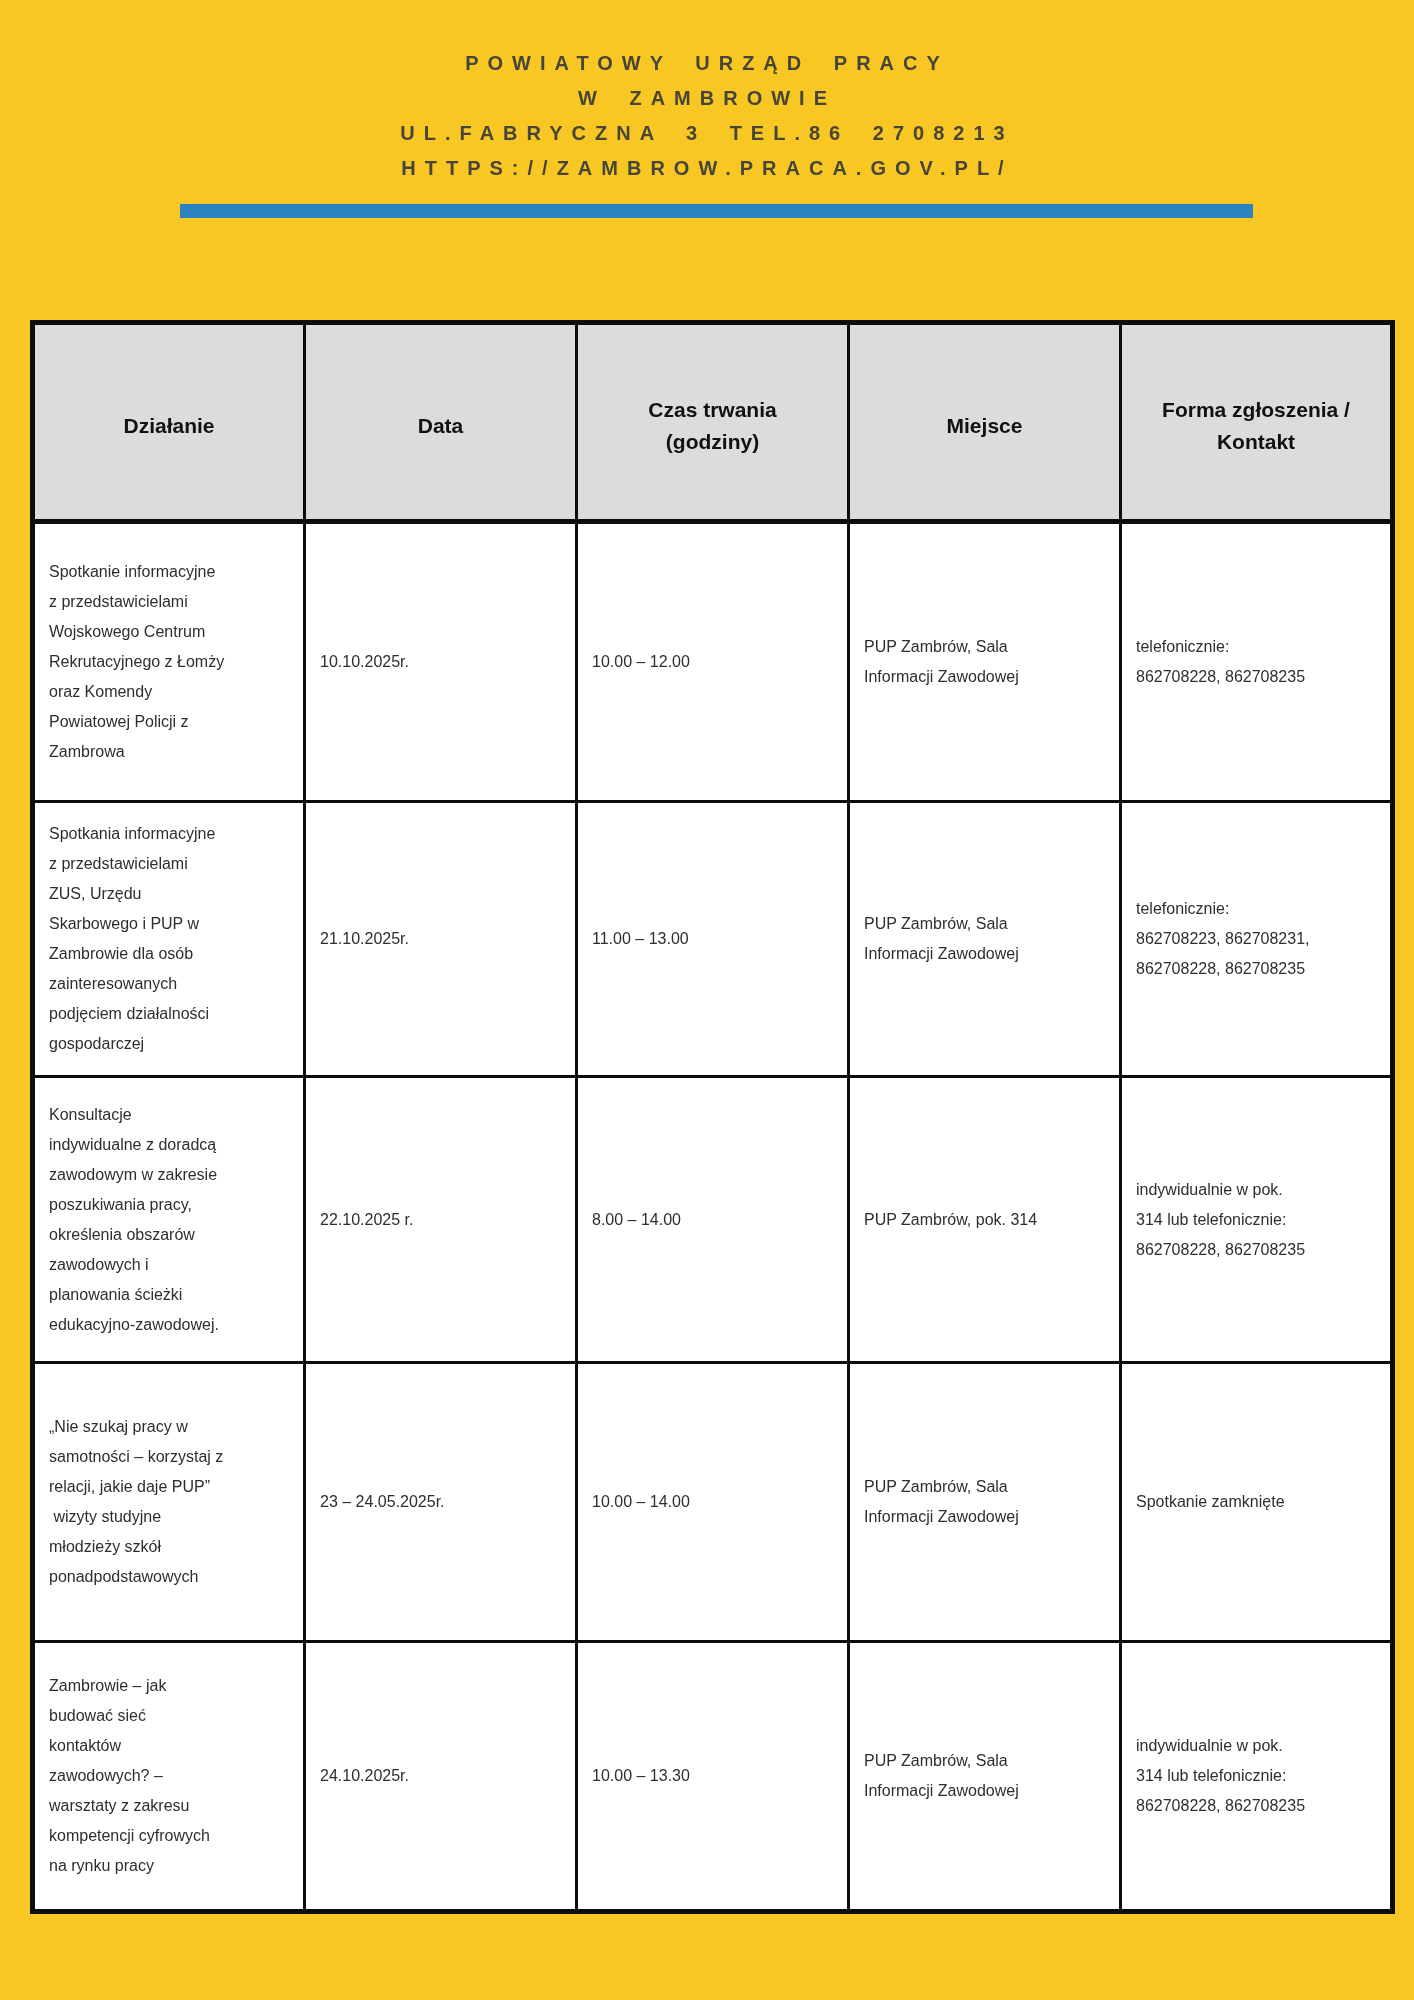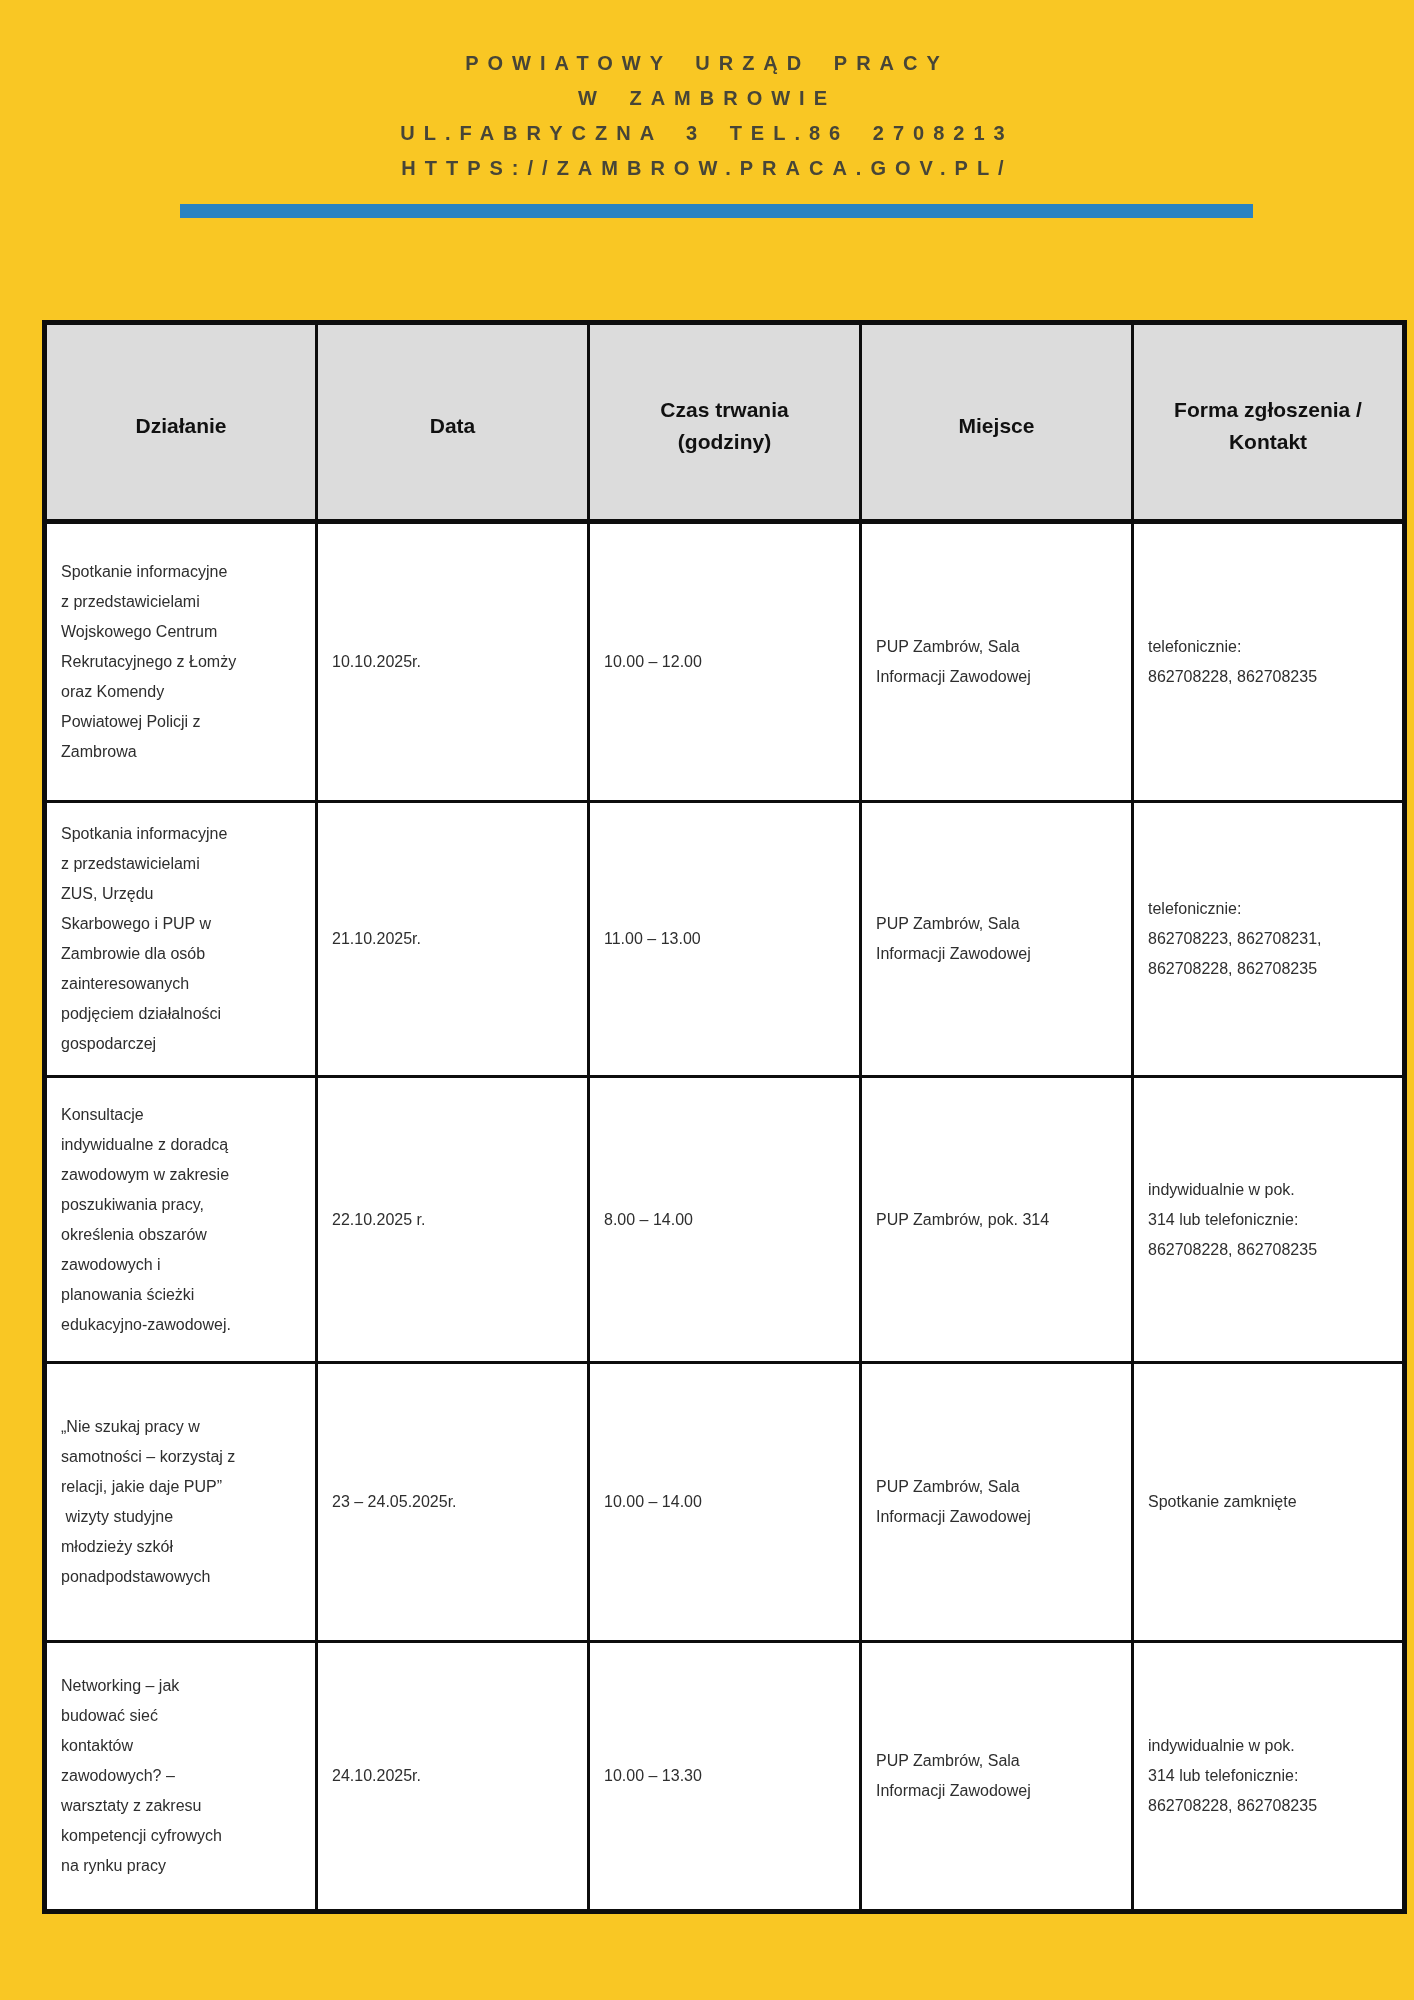--- a/index.html
+++ b/index.html
@@ -33,21 +33,21 @@
     white-space:nowrap;
   }
   .accent-bar{
     position:absolute;
     top:204px;left:180px;
     width:1073px;height:14px;
     background:var(--accent);
   }
   table.schedule{
     position:absolute;
-    top:320px;left:42px;
+    top:320px;left:30px;
     width:1360px;
     border-collapse:collapse;
     table-layout:fixed;
     background:#ffffff;
     border:5px solid var(--border);
   }
   table.schedule col{width:272px;}
   table.schedule th{
     background:var(--header-bg);
     border:3px solid var(--border);
@@ -166,21 +166,21 @@
 &nbsp;wizyty studyjne
 młodzieży szkół
 ponadpodstawowych</td>
       <td>23 – 24.05.2025r.</td>
       <td>10.00 – 14.00</td>
       <td>PUP Zambrów, Sala
 Informacji Zawodowej</td>
       <td>Spotkanie zamknięte</td>
     </tr>
     <tr>
-      <td>Networking – jak
+      <td>Zambrowie – jak
 budować sieć
 kontaktów
 zawodowych? –
 warsztaty z zakresu
 kompetencji cyfrowych
 na rynku pracy</td>
       <td>24.10.2025r.</td>
       <td>10.00 – 13.30</td>
       <td>PUP Zambrów, Sala
 Informacji Zawodowej</td>

